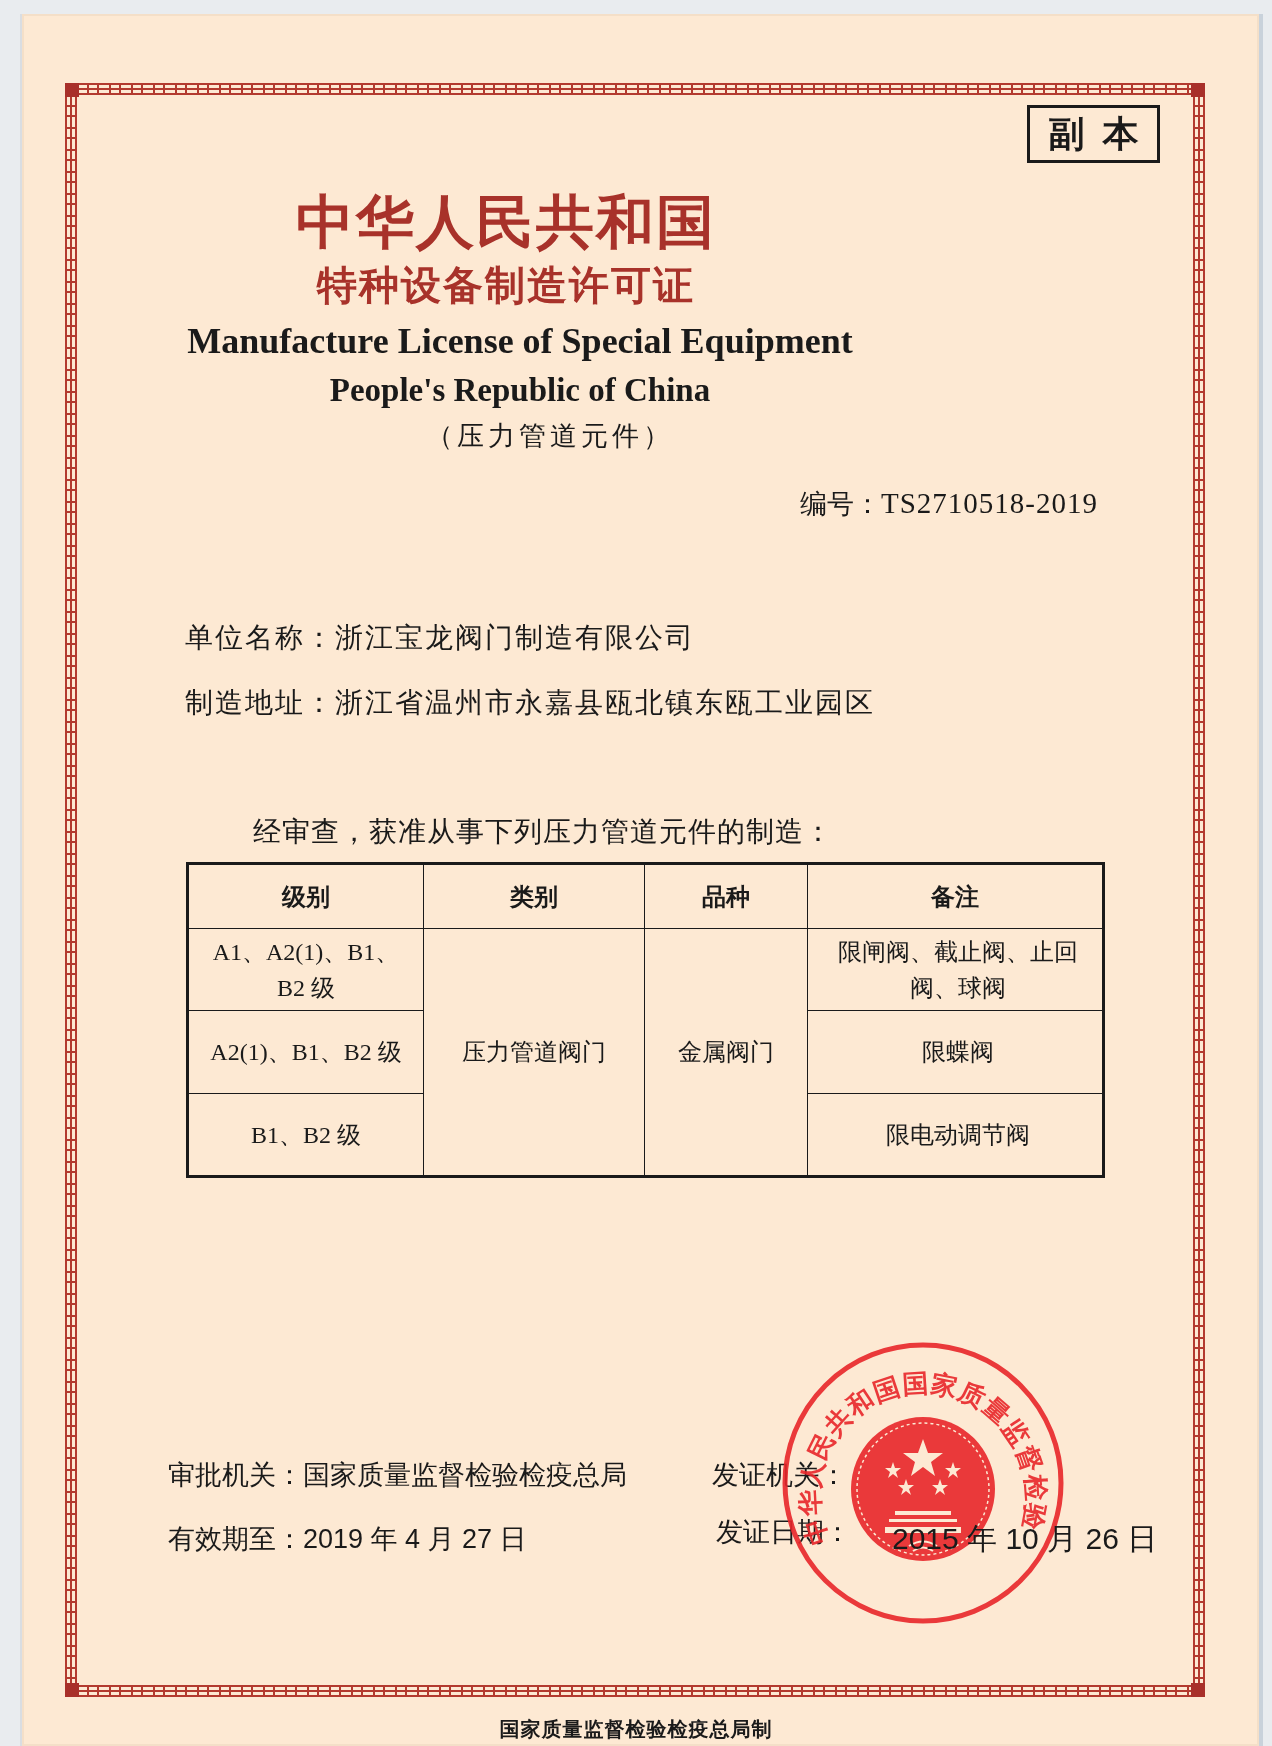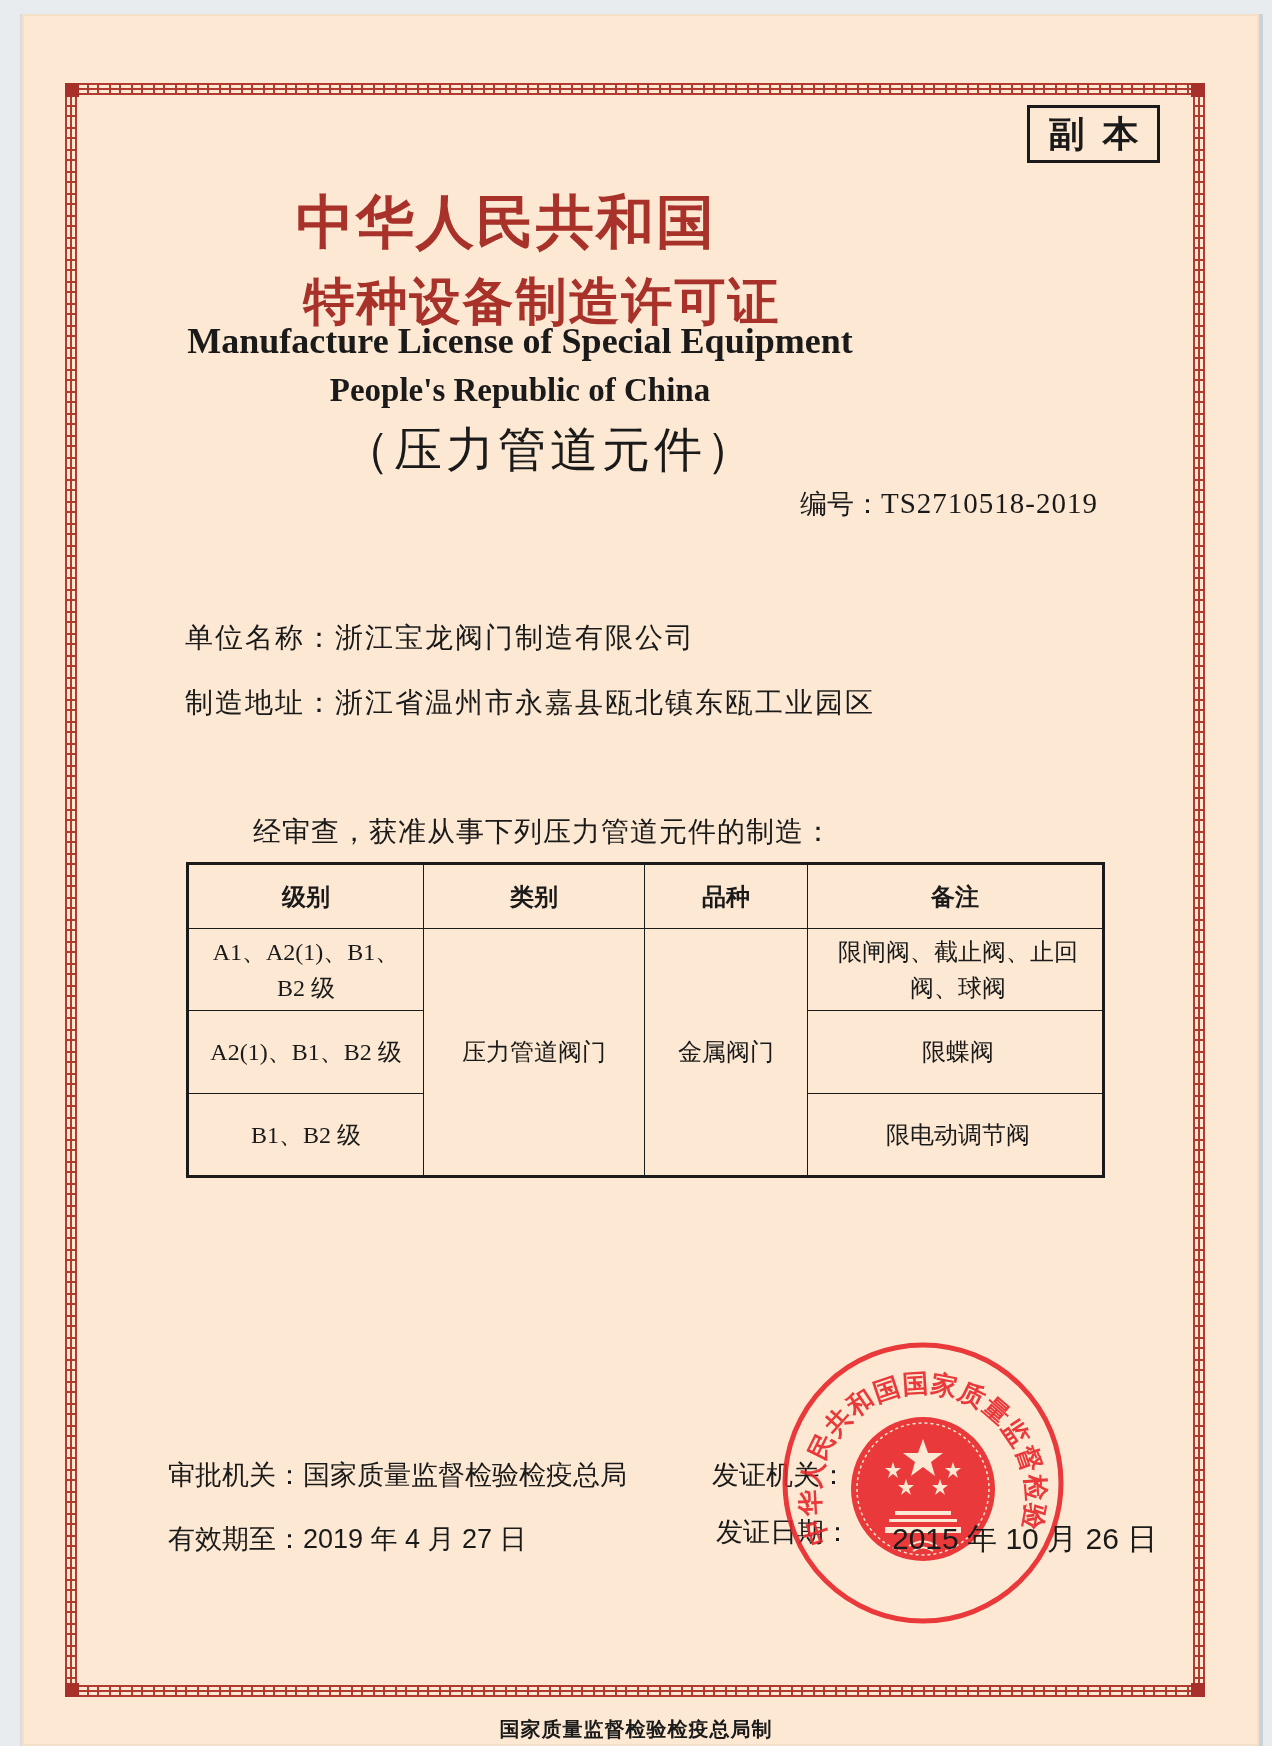--- a/index.html
+++ b/index.html
@@ -49,30 +49,30 @@
     position:absolute; left:989px; top:105px; width:133px; height:58px; box-sizing:border-box;
     border:3px solid #1a1a1a; display:flex; align-items:center; justify-content:center;
     font-family:"DejaVu Sans", sans-serif; font-weight:bold; font-size:36px; letter-spacing:18px;
     color:#1a1a1a; padding-left:18px;margin-left:38px;
   }
   .title-cn {
     position:absolute; left:0; width:1012px; text-align:center;
     font-family:"DejaVu Sans", sans-serif; font-weight:bold; color:#a8322a;
   }
   .t1 { top:184px; font-size:58px; letter-spacing:2px; }
-  .t2 { top:268px; font-size:51px; letter-spacing:2px;padding-left:36px; }
+  .t2 { top:258px; font-size:40px; letter-spacing:2px; }
   .title-en {
     position:absolute; left:0; width:1040px; text-align:center;
     font-family:"Liberation Serif", serif; font-weight:bold; color:#1a1a1a;
   }
   .e1 { top:320px; font-size:36px; }
   .e2 { top:372px; font-size:33px; }
   .subtitle {
     position:absolute; left:0; width:1100px; text-align:center; top:418px;
-    font-family:"DejaVu Sans", sans-serif; font-size:48px; color:#1a1a1a; letter-spacing:4px;
+    font-family:"DejaVu Sans", sans-serif; font-size:27px; color:#1a1a1a; letter-spacing:4px;
   }
   .cert-no {
     position:absolute; left:800px; top:486px; font-size:27px; color:#1a1a1a;
     font-family:"DejaVu Sans", sans-serif;
   }
   .cert-no .num { font-family:"Liberation Serif", serif; font-size:29px; letter-spacing:1px; }
   .field {
     position:absolute; left:185px; font-size:28px; color:#1a1a1a; letter-spacing:2px;
     font-family:"DejaVu Sans", sans-serif;
   }

